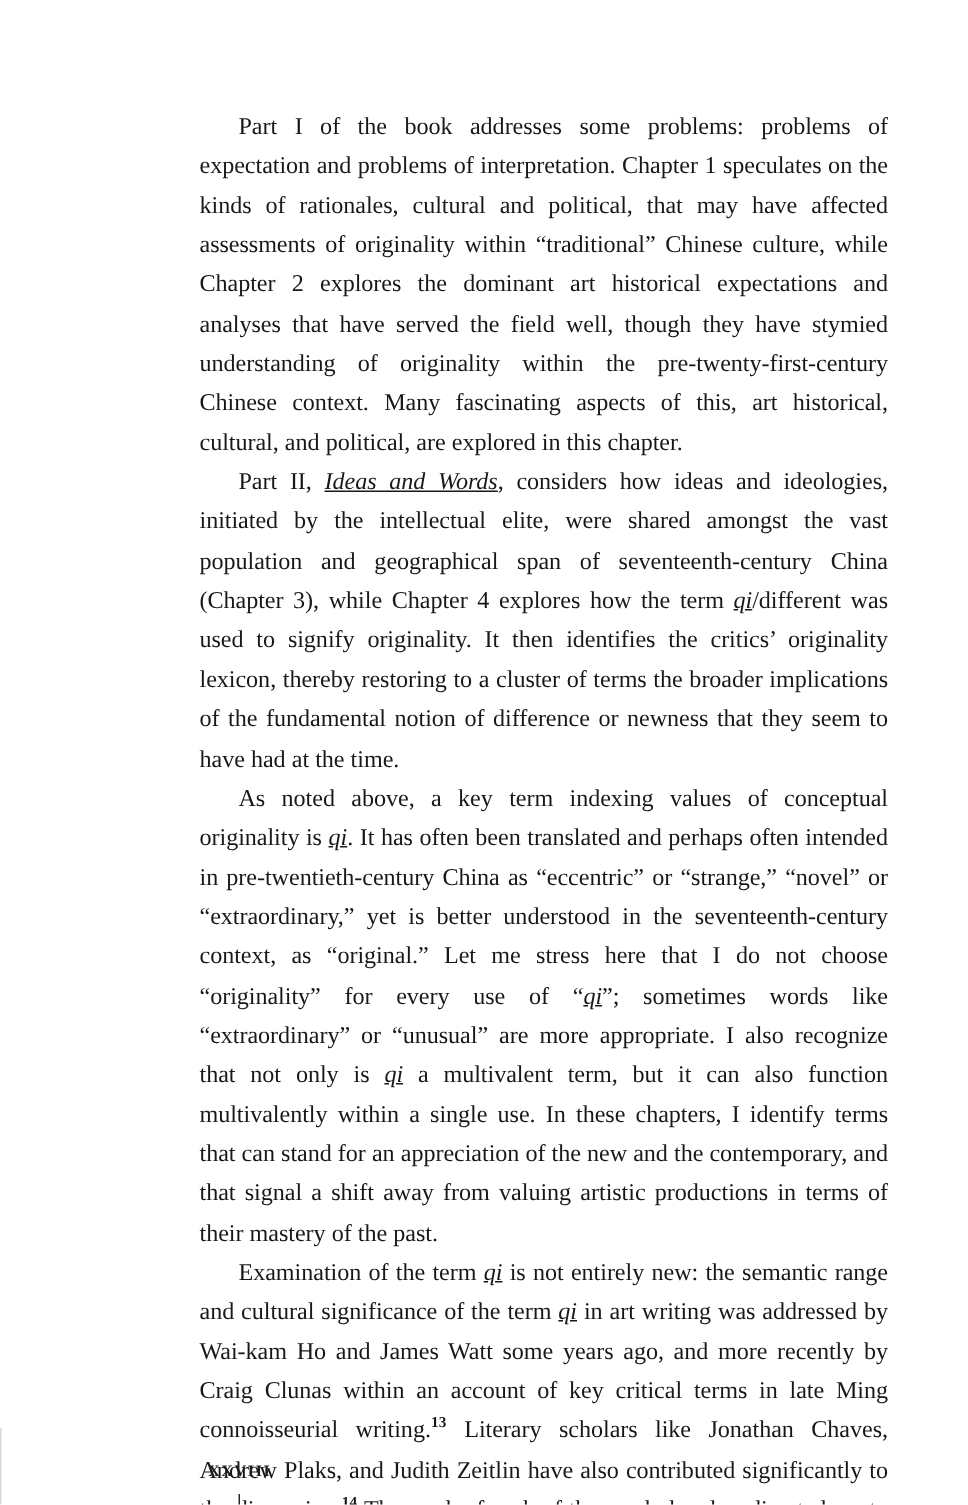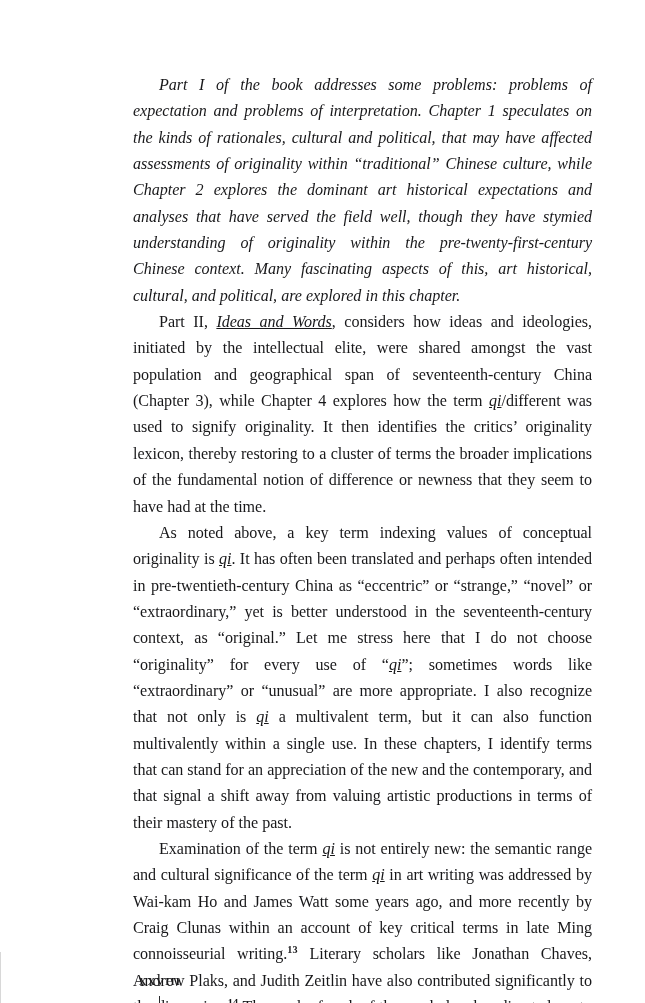--- a/index.html
+++ b/index.html
@@ -62,21 +62,21 @@
     font-size: 16.1px;
     line-height: 26.35px;
     text-align: justify;
     text-justify: inter-word;
     hyphens: manual;
     -webkit-hyphens: manual;
     text-indent: 26px;
     letter-spacing: -0.04px;
     word-spacing: 0.1px;
   }
-  p.para.first { text-indent: 26px; font-style: italic; }
+  p.para.first { text-indent: 26px; }
 
   
   .em { font-style: italic; text-decoration: underline; }
   .sup {
     font-size: 10.2px;
     vertical-align: super;
     line-height: 0;
     letter-spacing: .2px;
     font-weight: bold;
   }

